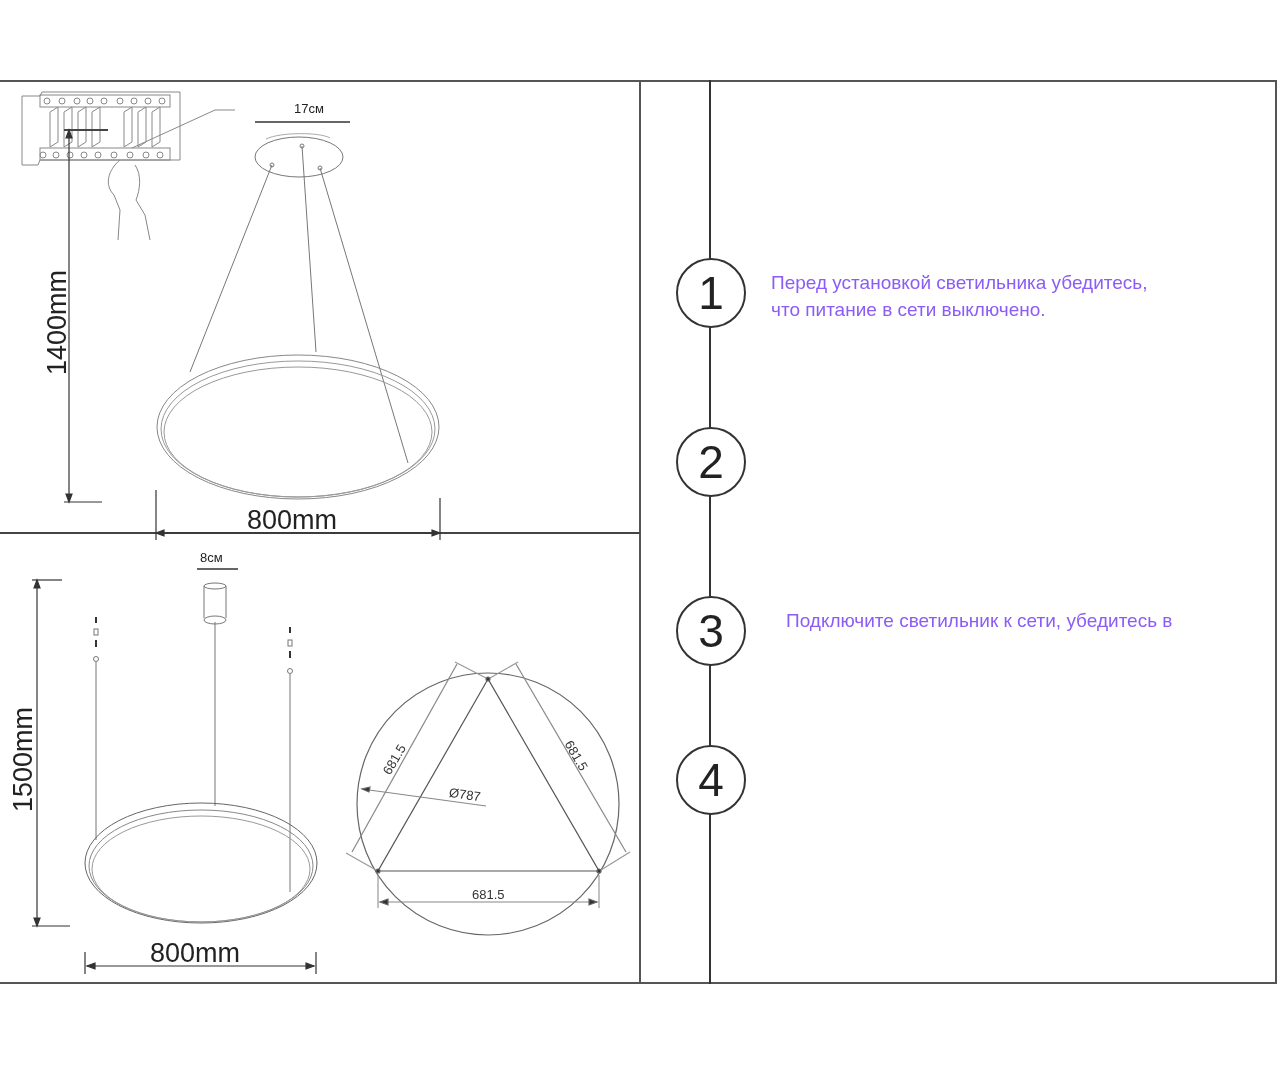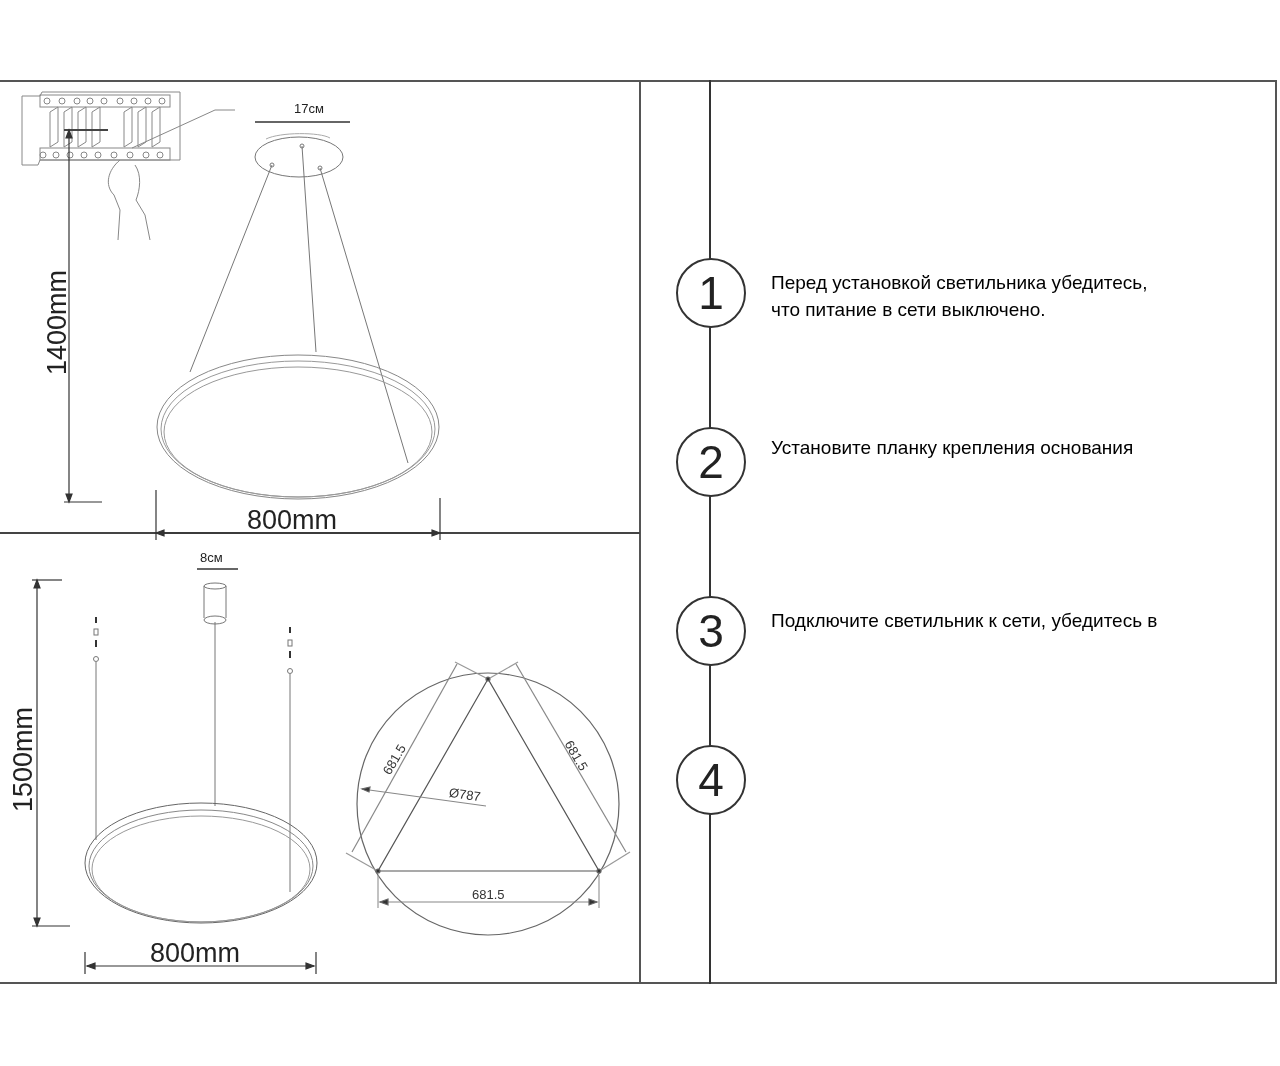--- a/index.html
+++ b/index.html
@@ -3,21 +3,21 @@
 <meta charset="utf-8">
 <style>
   html, body { margin: 0; padding: 0; background: #ffffff; }
   body { width: 1280px; height: 1066px; position: relative; overflow: hidden; font-family: "Liberation Sans", sans-serif; color: #222; }
   .frame { position: absolute; left: 0; top: 80px; width: 1277px; height: 904px; border: 2px solid #555; border-left: none; box-sizing: border-box; }
   .vdiv { position: absolute; left: 639px; top: 80px; width: 2px; height: 904px; background: #555; }
   .hdiv { position: absolute; left: 0; top: 532px; width: 640px; height: 2px; background: #444; }
   .timeline { position: absolute; left: 709px; top: 80px; width: 2px; height: 904px; background: #333; }
   svg.draw { position: absolute; left: 0; top: 0; }
   .step-circle { position: absolute; width: 66px; height: 66px; border: 2px solid #333; border-radius: 50%; background: #fff; display: flex; align-items: center; justify-content: center; font-size: 46px; font-family: "Liberation Sans", sans-serif; color: #222; line-height: 1; }
-  .step-text { position: absolute; left: 771px; width: 470px; font-size: 19px; line-height: 27px; color: #000000; font-family: "Liberation Sans", sans-serif; }
+  .step-text { position: absolute; left: 771px; width: 470px; font-size: 19px; line-height: 27px; color: #8b5cf6; font-family: "Liberation Sans", sans-serif; }
   .dim-label { position: absolute; font-family: "Liberation Sans", sans-serif; color: #222; white-space: nowrap; }
   .dim-big { font-size: 27px; }
   .dim-small { font-size: 13px; }
   .dim-tiny { font-size: 13px; color: #333; }
   .rot-270 { transform: rotate(-90deg); transform-origin: left top; }
 </style>
 </head>
 <body>
 
 <div class="frame"></div>
@@ -175,23 +175,22 @@
 <div class="dim-label dim-tiny" style="left:472px; top:887px;">681.5</div>
 
 <div class="step-circle" style="left:676px; top:258px;">1</div>
 <div class="step-text" style="top:269px;">
   <div>Перед установкой светильника убедитесь,</div>
   <div>что питание в сети выключено.</div>
 </div>
 
 <div class="step-circle" style="left:676px; top:427px;">2</div>
 <div class="step-text" style="top:434px;">
-  <div>Установите планку крепления основания</div>
 </div>
 
 <div class="step-circle" style="left:676px; top:596px;">3</div>
-<div class="step-text" style="top:607px;">
+<div class="step-text" style="top:607px;margin-left:15px;">
   <div>Подключите светильник к сети, убедитесь в</div>
 </div>
 
 <div class="step-circle" style="left:676px; top:745px;">4</div>
 <div class="step-text" style="top:755px;">
 </div>
 
 </body></html>

